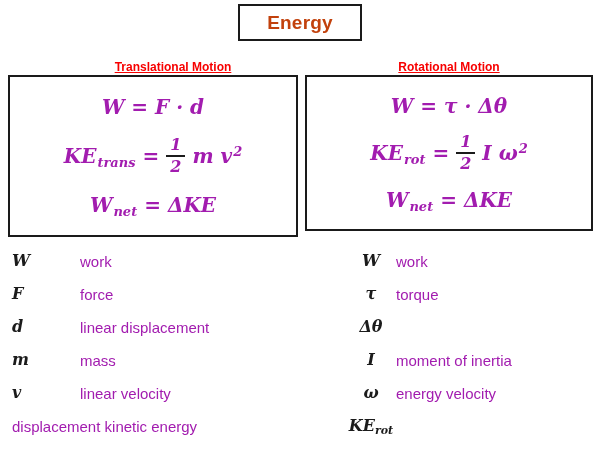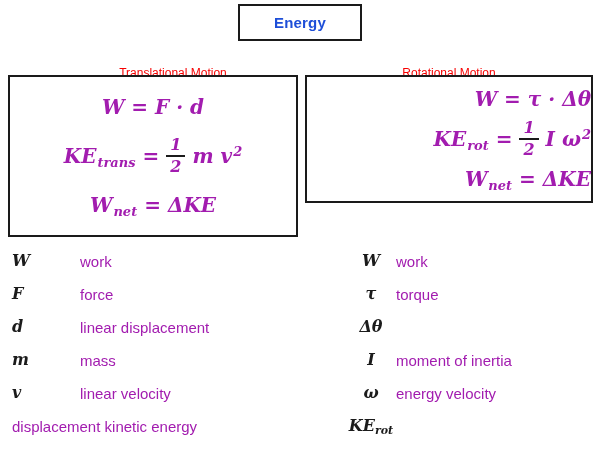--- a/index.html
+++ b/index.html
@@ -18,46 +18,46 @@
 
   
   .title-box {
     position: absolute; left: 238px; top: 4px;
     width: 124px; height: 37px;
     border: 2px solid #1a1a1a;
     background: #ffffff;
     display: flex; align-items: center; justify-content: center;
   }
   .title-text {
-    font-size: 15px; font-weight: bold;
-    color: #1d4ed8; letter-spacing: 0.2px;
+    font-size: 19px; font-weight: bold;
+    color: #c2410c; letter-spacing: 0.2px;
   }
 
   
   .col-header {
-    position: absolute; top: 66px;
-    font-size: 12px; font-weight: normal;
+    position: absolute; top: 60px;
+    font-size: 12px; font-weight: bold;
     color: #f70000;
     text-decoration: underline;
     text-align: center;
   }
   .col-header.trans { left: 28px;  width: 290px; }
   .col-header.rot   { left: 304px; width: 290px; }
 
   
   .formula-box {
     position: absolute;
     border: 2px solid #1a1a1a;
     background: #ffffff;
     display: flex; flex-direction: column;
     align-items: center; justify-content: space-evenly;
     padding: 2px 0;
   }
   .formula-box.trans { left: 8px;   top: 75px; width: 290px; height: 162px; }
-  .formula-box.rot   { left: 305px; top: 75px; width: 288px; height: 128px; align-items: flex-end; }
+  .formula-box.rot   { left: 305px; top: 75px; width: 288px; height: 156px; }
 
   .math {
     font-family: "DejaVu Serif", serif;
     font-style: italic; font-weight: bold;
     color: #a21caf;
   }
   .formula { display: flex; align-items: center; gap: 7px; font-size: 20px; }
   .term { display: inline-flex; align-items: baseline; }
   .sub {
     font-size: 13px;

